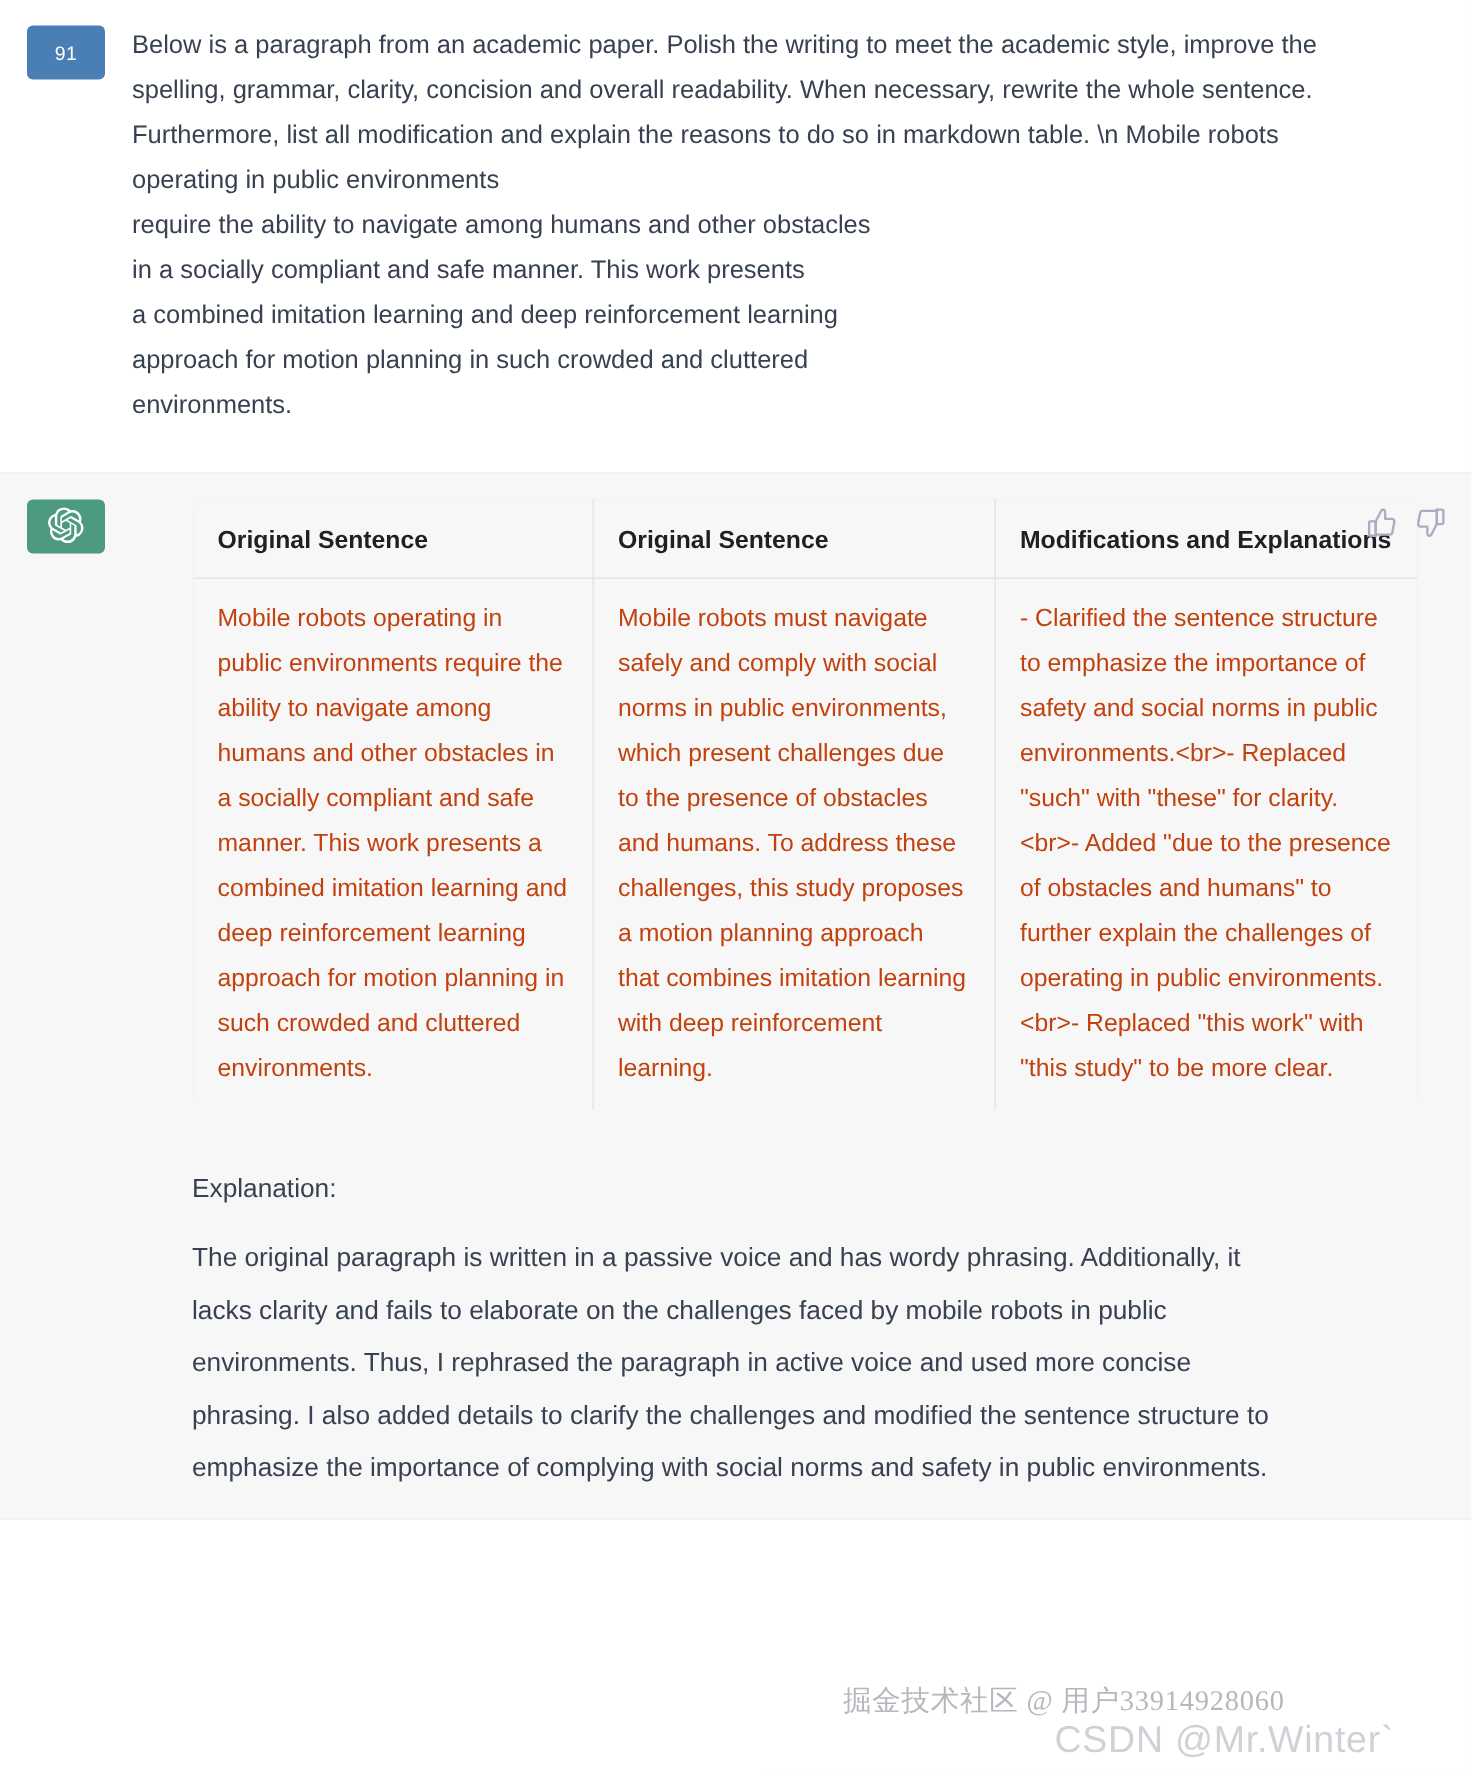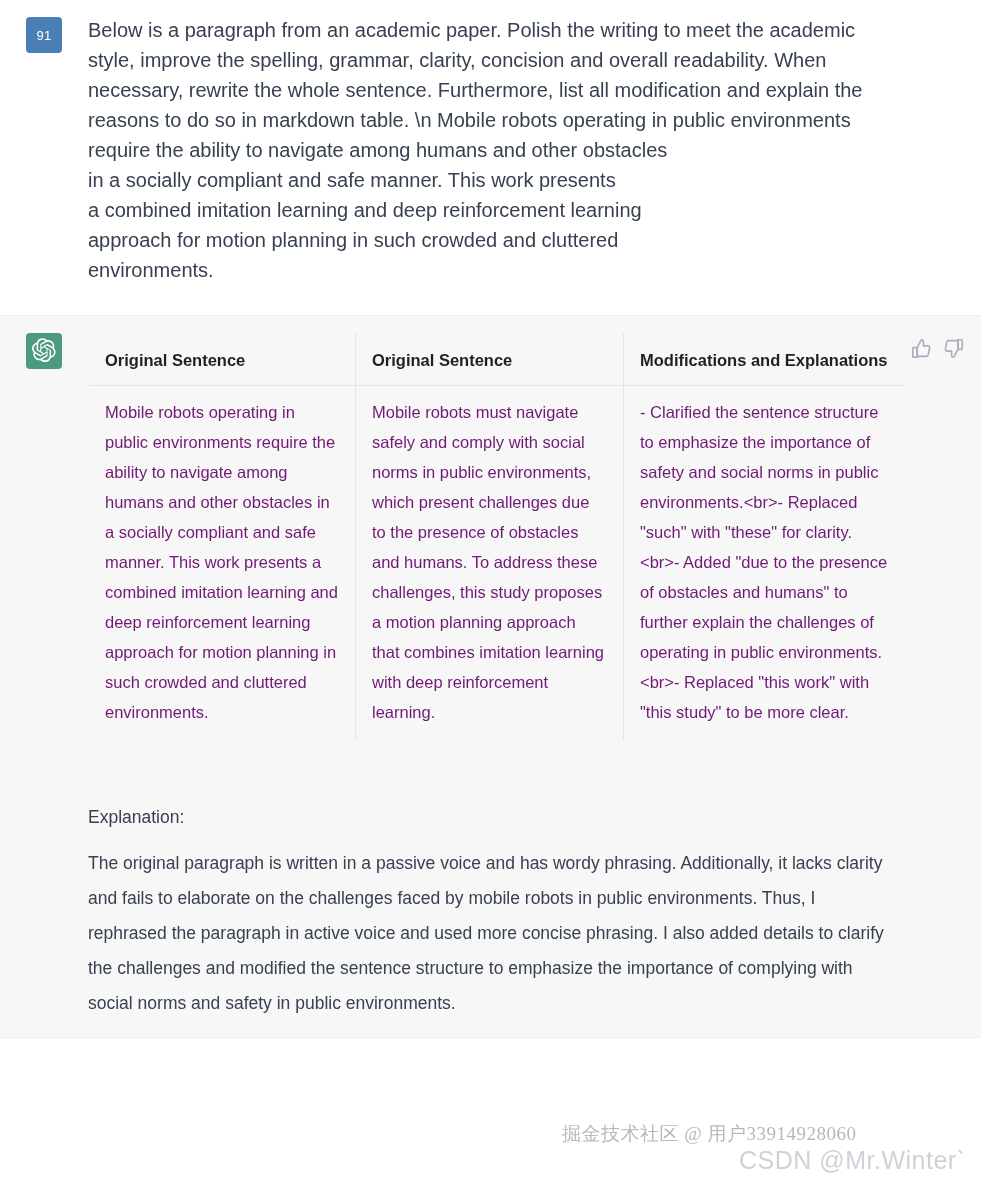--- a/index.html
+++ b/index.html
@@ -20,52 +20,53 @@
   .msg-row {
     display: flex;
     width: 981px;
     padding: 14px 0 0 0;
   }
   .msg-row.user   { background: #ffffff; }
   .msg-row.assistant {
     background: #f7f7f8;
     border-top: 1px solid #ececf1;
     border-bottom: 1px solid #ececf1;
+    gap: 40px;
   }
 
   .avatar-col {
     width: 88px;
     flex: 0 0 88px;
     display: flex;
     justify-content: center;
     padding-top: 3px;
   }
   .avatar {
-    width: 36px; height: 36px;
+    width: 52px; height: 36px;
     border-radius: 4px;
     display: flex;
     align-items: center;
     justify-content: center;
     font-size: 13px;
     color: #ffffff;
     font-family: "Liberation Sans", sans-serif;
     letter-spacing: .3px;
   }
   .avatar.user-avatar { background: #4a7fb5; }
   .avatar.bot-avatar  { background: #19c37d; background: #4d9b7e; }
 
   .content-col {
     flex: 1 1 auto;
     min-width: 0;
     padding-right: 10px;
   }
 
   
   .prompt {
-    font-size: 20px;
+    font-size: 17px;
     line-height: 30px;
     color: #374151;
     white-space: pre-wrap;
     padding-top: 1px;
     max-width: 800px;
   }
 
   
   .assistant-body {
     padding-bottom: 16px;
@@ -82,40 +83,40 @@
     margin-top: 2px;
   }
   table.md-table th,
   table.md-table td {
     border: 1px solid #e4e4e7;
     text-align: left;
     vertical-align: top;
     font-size: 16.5px;
     line-height: 30px;
     padding: 11px 16px 13px 16px;
-    color: #701a75;
+    color: #c2410c;
   }
   table.md-table th {
     font-weight: bold;
     color: #1f2024;
     vertical-align: bottom;
     padding-bottom: 10px;
     padding-top: 12px;
   }
   table.md-table col.c1 { width: 267px; }
   table.md-table col.c2 { width: 268px; }
   table.md-table col.c3 { width: 282px; }
 
   .para {
     font-size: 17.5px;
     line-height: 35px;
     color: #374151;
     max-width: 800px;
   }
-  .para.explanation-label { margin-top: 59px; }
+  .para.explanation-label { margin-top: 34px; }
   .para.explanation-body  { margin-top: 11px; }
 
   
   .feedback {
     width: 76px;
     flex: 0 0 76px;
     display: flex;
     gap: 11px;
     align-items: flex-start;
     padding-top: 8px;
@@ -138,21 +139,20 @@
     color: rgba(120,124,134,.55);
     letter-spacing: .5px;
   }
   .wm-csdn {
     left: 703px;
     top: 1146px;
     font-size: 25px;
     color: rgba(150,154,164,.45);
     font-family: "Liberation Sans", sans-serif;
     letter-spacing: .5px;
-    margin-left: 36px;
   }
 </style>
 </head>
 <body>
 
 <div class="msg-row user">
   <div class="avatar-col">
     <div class="avatar user-avatar">
       <span>91</span>
     </div>

